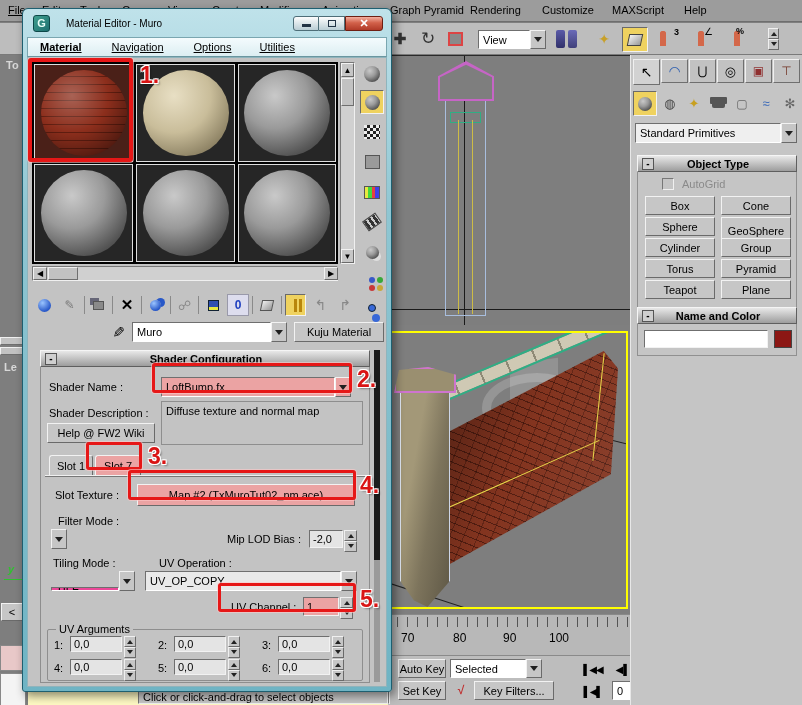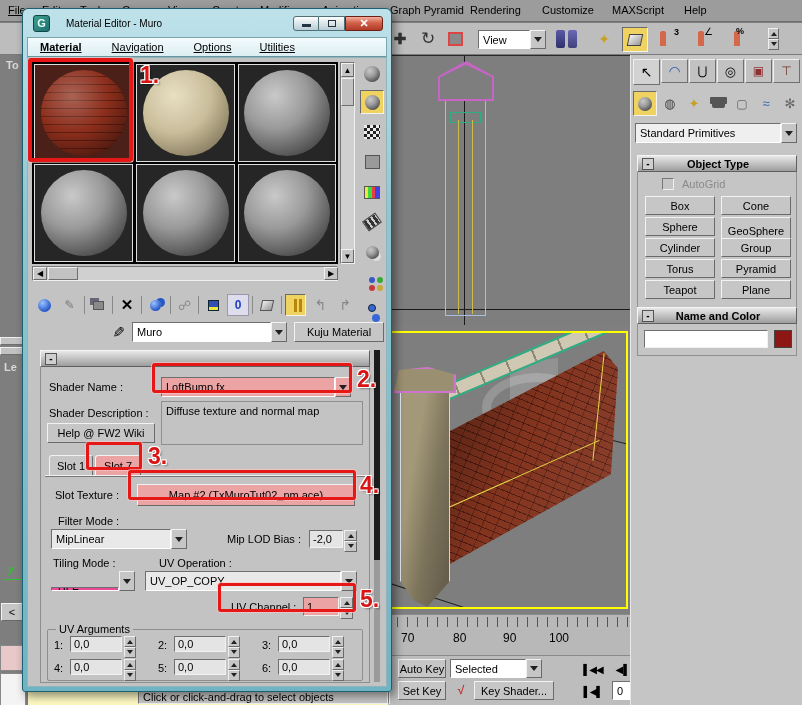--- a/index.html
+++ b/index.html
@@ -164,21 +164,21 @@
 <div class="abs" style="left:386px;top:656px;width:416px;height:49px;background:#bdbdbd;">
   <div class="abs btn" style="left:12px;top:3px;width:48px;height:19px;">Auto Key</div>
   <div class="abs combo" style="left:64px;top:3px;width:92px;height:19px;">
     <span class="val" style="background:#fff;">Selected</span>
     <span class="cbtn">
         <span class="tri-d"></span>
       </span>
   </div>
   <div class="abs btn" style="left:12px;top:25px;width:48px;height:19px;">Set Key</div>
   <span class="abs ico" style="left:66px;top:25px;width:18px;height:18px;color:#c03030;font-weight:bold;">√</span>
-  <div class="abs btn" style="left:88px;top:25px;width:80px;height:19px;">Key Shader...</div>
+  <div class="abs btn" style="left:88px;top:25px;width:80px;height:19px;">Key Filters...</div>
 
   <span class="abs ico" style="left:194px;top:5px;width:26px;height:16px;font-size:10px;letter-spacing:-1px;">▌◀◀</span>
   <span class="abs ico" style="left:226px;top:5px;width:22px;height:16px;font-size:10px;">◀▌</span>
   <span class="abs ico raised" style="left:250px;top:3px;width:20px;height:19px;font-size:10px;border-color:#555 #f0f0f0 #f0f0f0 #555;">▶</span>
   <span class="abs ico" style="left:272px;top:5px;width:22px;height:16px;font-size:10px;">▌▶</span>
   <span class="abs ico" style="left:298px;top:5px;width:26px;height:16px;font-size:10px;letter-spacing:-1px;">▶▶▌</span>
   <span class="abs ico" style="left:196px;top:27px;width:22px;height:16px;font-size:10px;letter-spacing:-1px;">▌◀▌</span>
   <div class="abs combo" style="left:226px;top:25px;width:58px;height:19px;">
     <span class="val" style="background:#fff;">0</span>
   </div>
@@ -410,20 +410,21 @@
             <span class="tri-d"></span>
           </span>
       </div>
       <div class="abs btn" style="left:264px;top:2px;width:90px;height:20px;">Kuju Material</div>
     </div>
 
     <div class="abs" style="left:2px;top:290px;width:352px;height:338px;">
 
       <div class="abs rollhdr" style="left:10px;top:2px;width:330px;height:17px;">
         <span class="minus">-</span>
+        <span class="ttl">Shader Configuration</span>
       </div>
       <div class="abs" style="left:10px;top:19px;width:330px;height:316px;border:1px solid #8e8e8e;border-top:none;">
 
         <span class="abs" style="left:8px;top:14px;">Shader Name :</span>
         <div class="abs combo pinkfill" style="left:120px;top:10px;width:190px;height:20px;">
           <span class="val pinkfill">LoftBump.fx</span>
           <span class="cbtn pinkfill">
               <span class="tri-d"></span>
             </span>
         </div>
@@ -436,21 +437,20 @@
 
         <div class="abs btn" style="left:8px;top:88px;width:44px;height:20px;border-bottom:none;border-radius:3px 3px 0 0;">Slot 1</div>
         <div class="abs btn pinkfill" style="left:54px;top:88px;width:46px;height:20px;border-bottom:none;border-radius:3px 3px 0 0;">Slot 7</div>
         <span class="abs" style="left:4px;top:108px;width:322px;height:1px;background:#f0f0f0;box-shadow:0 1px 0 #777;"></span>
 
         <span class="abs" style="left:14px;top:122px;">Slot Texture :</span>
         <div class="abs btn pinkfill" style="left:96px;top:117px;width:218px;height:22px;">Map #2 (TxMuroTut02_nm.ace)</div>
 
         <span class="abs" style="left:17px;top:148px;">Filter Mode :</span>
         <div class="abs combo" style="left:10px;top:162px;width:136px;height:20px;">
-          <span class="val" style="background:#e9e9e9;">MipLinear</span>
           <span class="cbtn">
               <span class="tri-d"></span>
             </span>
         </div>
         <span class="abs" style="left:186px;top:166px;">Mip LOD Bias :</span>
         <div class="abs field" style="left:268px;top:163px;width:34px;height:18px;">
           <span>-2,0</span>
         </div>
         <span class="abs spin" style="left:303px;top:163px;width:13px;height:18px;">
             <span class="u"></span>

